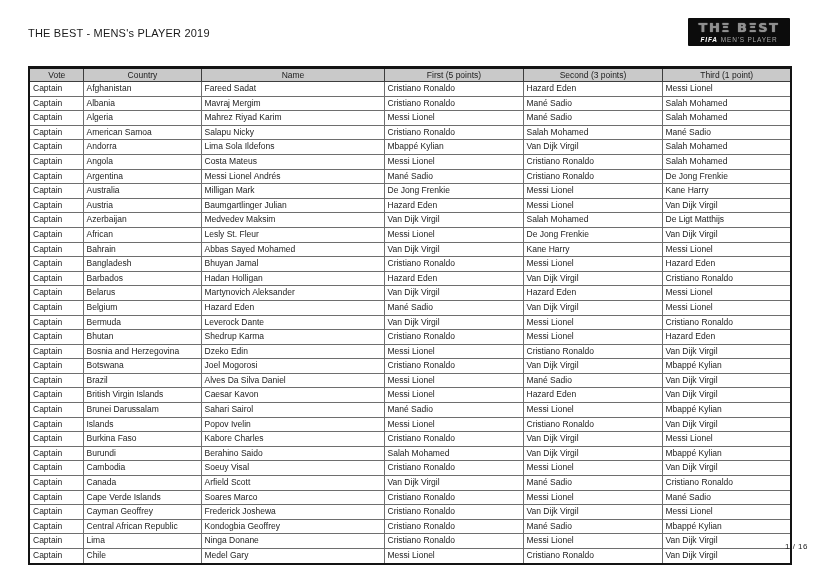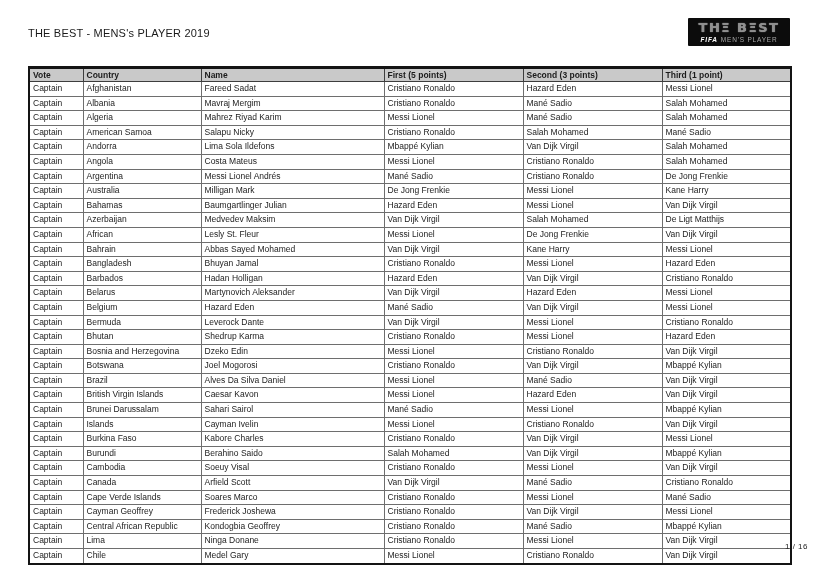--- a/index.html
+++ b/index.html
@@ -43,21 +43,21 @@
     margin-right:3px;
   }
   table.votes {
     position:absolute; left:28px; top:66px;
     width:762px;
     border-collapse:collapse; table-layout:fixed;
     border:2px solid #141414; border-top-width:3px;
   }
   table.votes th {
     background:#c9c9c9;
-    font-weight:bold; text-align:left;
+    font-weight:normal; text-align:center;
     font-size:8.5px; height:14px;
     padding:0 2px 0 3px;
     border:1px solid #3d3d3d;
     white-space:nowrap; overflow:hidden;
   }
   table.votes td {
     font-size:8.5px; height:13.6px; line-height:13.6px;
     padding:0 2px 0 3px;
     border:1px solid #6e6e6e;
     white-space:nowrap; overflow:hidden;
@@ -162,21 +162,21 @@
         <tr>
           <td>Captain</td>
           <td>Australia</td>
           <td>Milligan Mark</td>
           <td>De Jong Frenkie</td>
           <td>Messi Lionel</td>
           <td>Kane Harry</td>
         </tr>
         <tr>
           <td>Captain</td>
-          <td>Bahamas</td>
+          <td>Austria</td>
           <td>Baumgartlinger Julian</td>
           <td>Hazard Eden</td>
           <td>Messi Lionel</td>
           <td>Van Dijk Virgil</td>
         </tr>
         <tr>
           <td>Captain</td>
           <td>Azerbaijan</td>
           <td>Medvedev Maksim</td>
           <td>Van Dijk Virgil</td>
@@ -283,21 +283,21 @@
           <td>Captain</td>
           <td>Brunei Darussalam</td>
           <td>Sahari Sairol</td>
           <td>Mané Sadio</td>
           <td>Messi Lionel</td>
           <td>Mbappé Kylian</td>
         </tr>
         <tr>
           <td>Captain</td>
           <td>Islands</td>
-          <td>Cayman Ivelin</td>
+          <td>Popov Ivelin</td>
           <td>Messi Lionel</td>
           <td>Cristiano Ronaldo</td>
           <td>Van Dijk Virgil</td>
         </tr>
         <tr>
           <td>Captain</td>
           <td>Burkina Faso</td>
           <td>Kabore Charles</td>
           <td>Cristiano Ronaldo</td>
           <td>Van Dijk Virgil</td>

